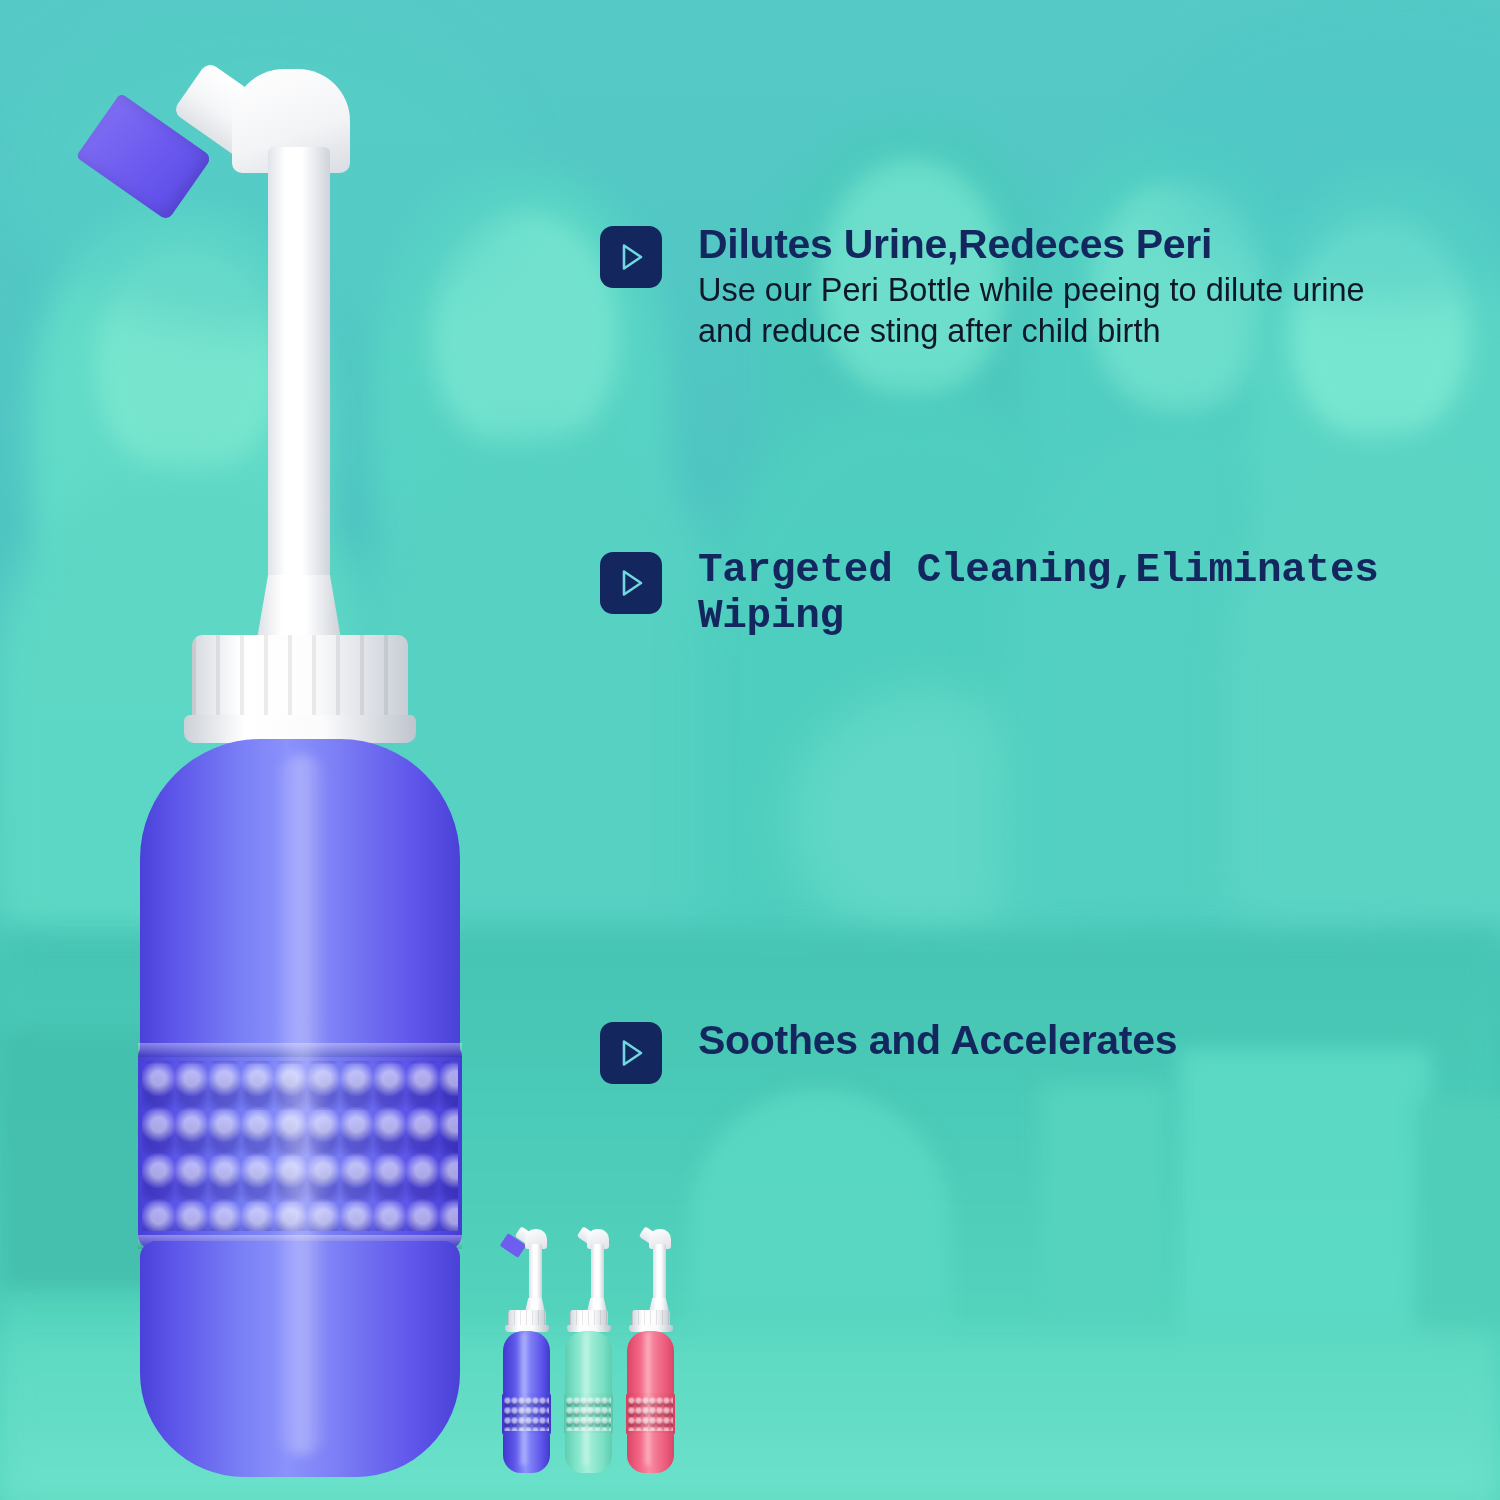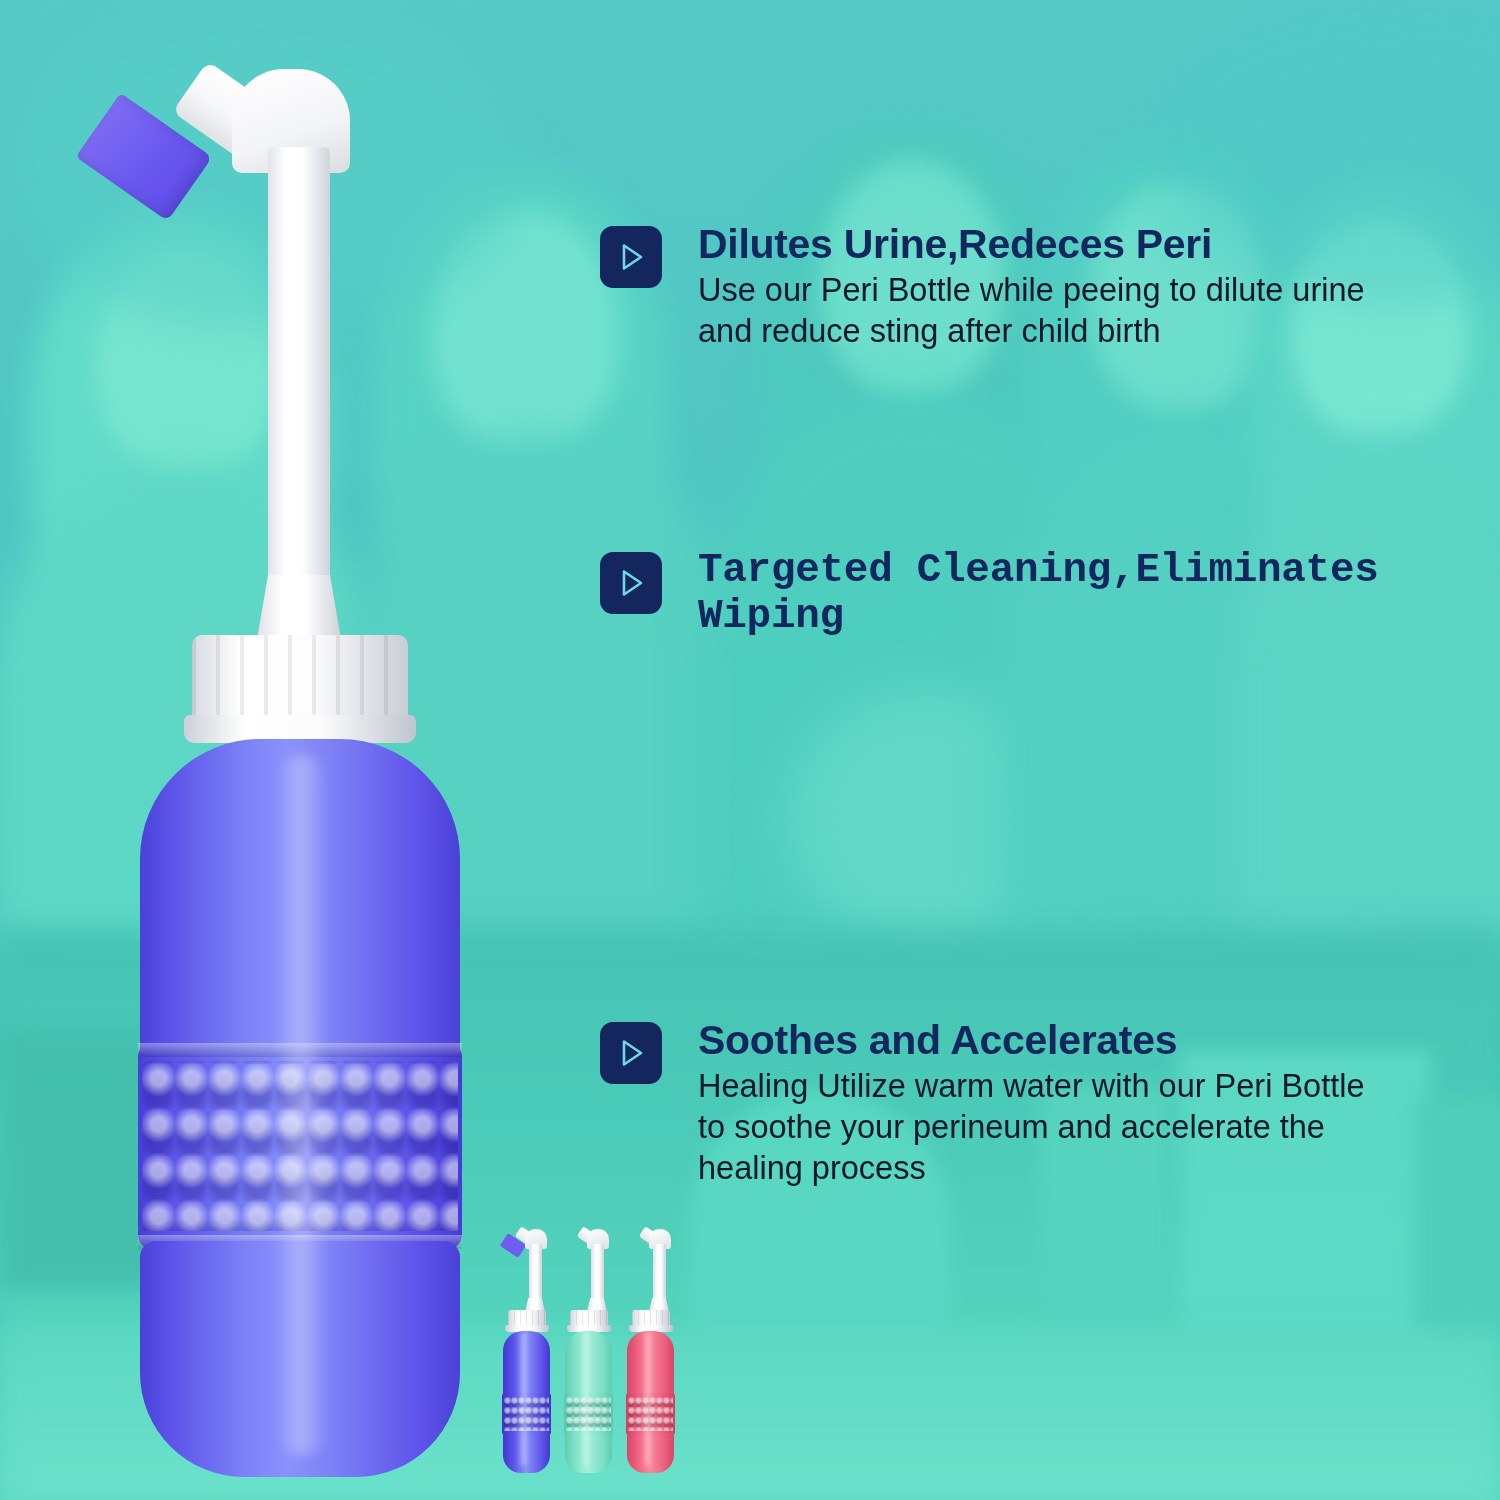--- a/index.html
+++ b/index.html
@@ -440,21 +440,20 @@
     </div>
 
     <div class="feature f3">
       <div class="feature-icon">
         <svg width="34" height="34" viewBox="0 0 34 34" aria-hidden="true">
           <path d="M10 5.5 L27 17 L10 28.5 Z" fill="none" stroke="#6fd8e0" stroke-width="2.6" stroke-linejoin="round"></path>
         </svg>
       </div>
       <div class="feature-text">
         <h2 class="feature-title">Soothes and Accelerates</h2>
-        <p class="feature-desc">Healing Utilize warm water with our Peri Bottle to soothe your perineum and accelerate the healing process</p>
       </div>
     </div>
   </div>
 
   <div id="variants">
 
     <div class="mini" style="left:0px;">
       <div class="m-tip" style="background:#6f5df0;"></div>
       <div class="m-spout"></div>
       <div class="m-elbow"></div>

